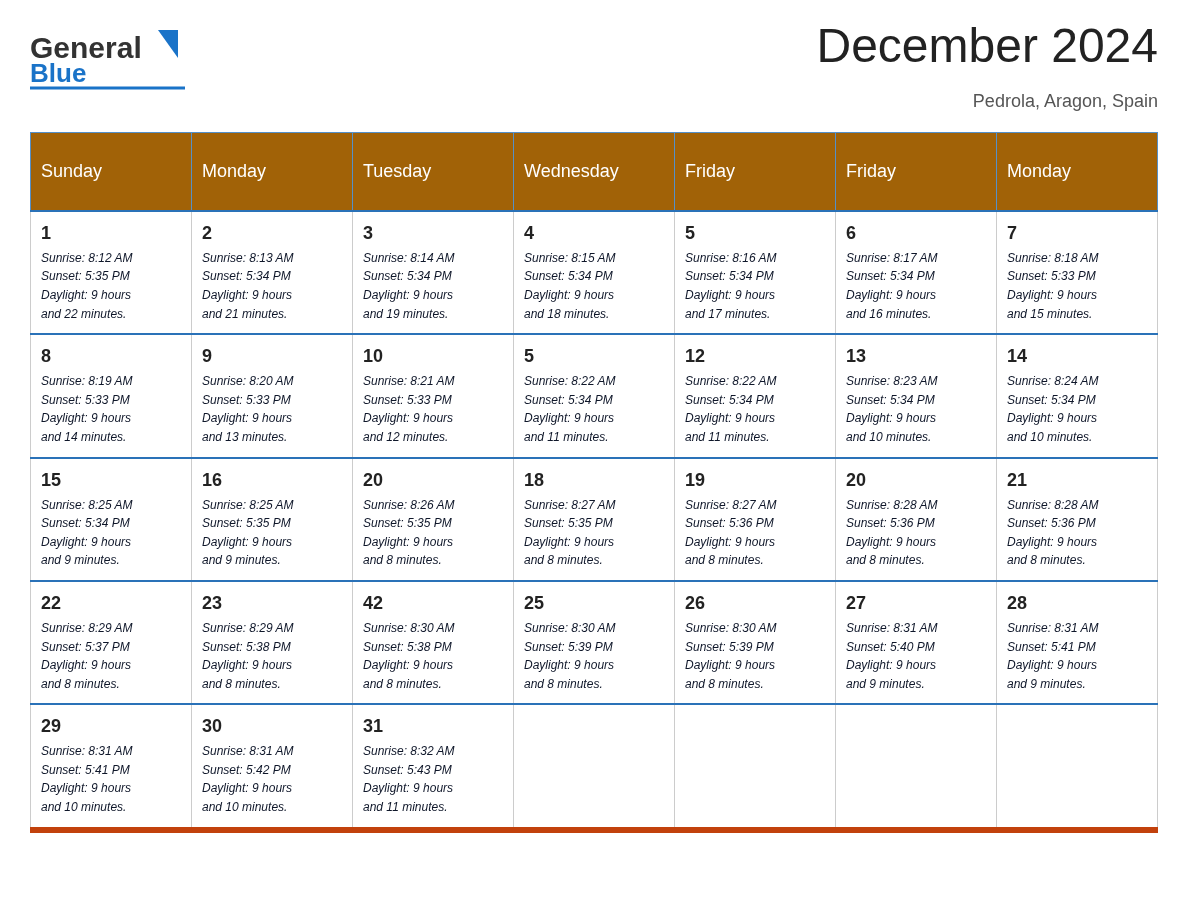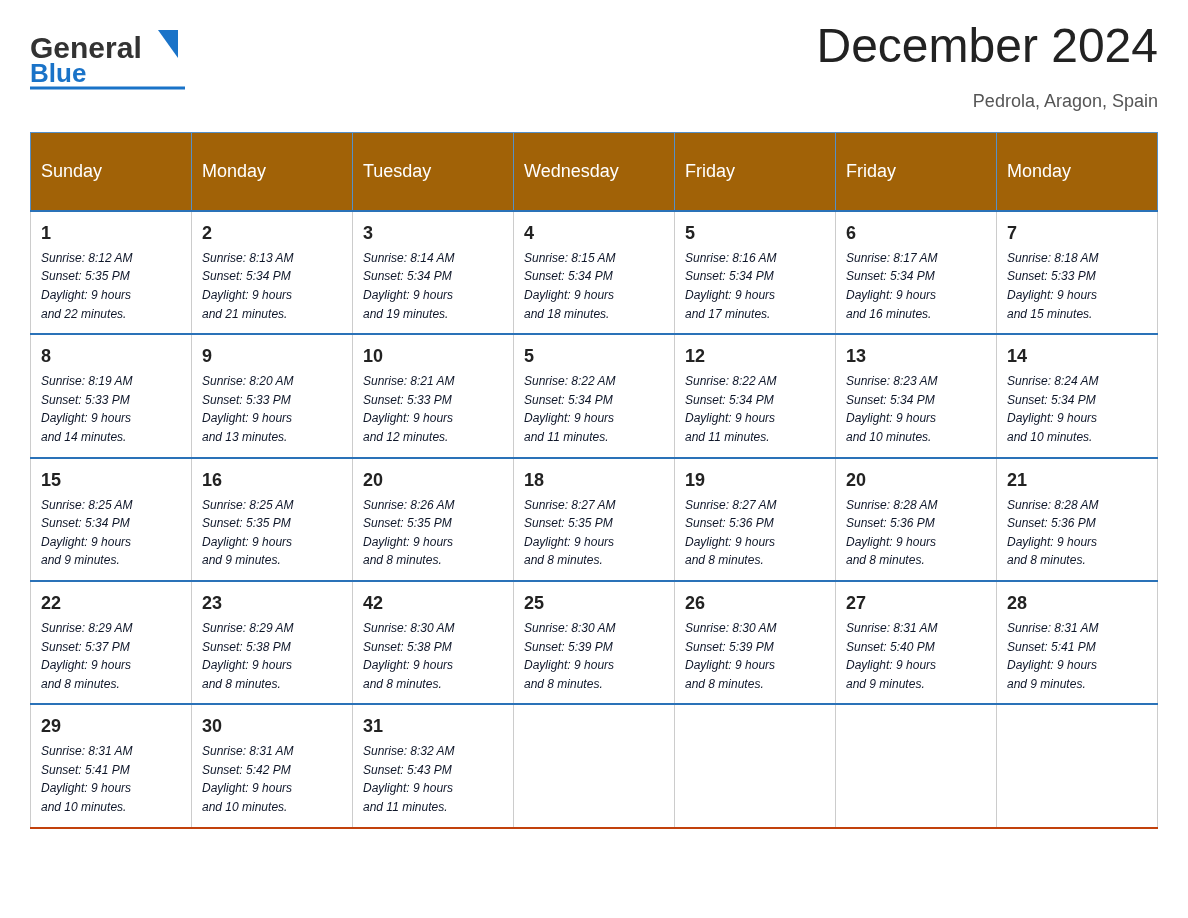--- a/index.html
+++ b/index.html
@@ -57,21 +57,21 @@
       border-right: 1px solid #ccc;
       border-bottom: none;
       width: 14.28%;
       min-height: 90px;
       background: #fff;
       font-size: 13.5px;
       color: #333;
       line-height: 1.5;
     }
     .calendar-table tr:last-child td {
-      border-bottom: 2px solid #c2410c;
+      border-bottom: 6px solid #c2410c;
     }
     .day-number {
       font-size: 18px;
       font-weight: bold;
       color: #222;
       display: block;
       margin-bottom: 2px;
     }
     .day-info {
       font-size: 12px;

